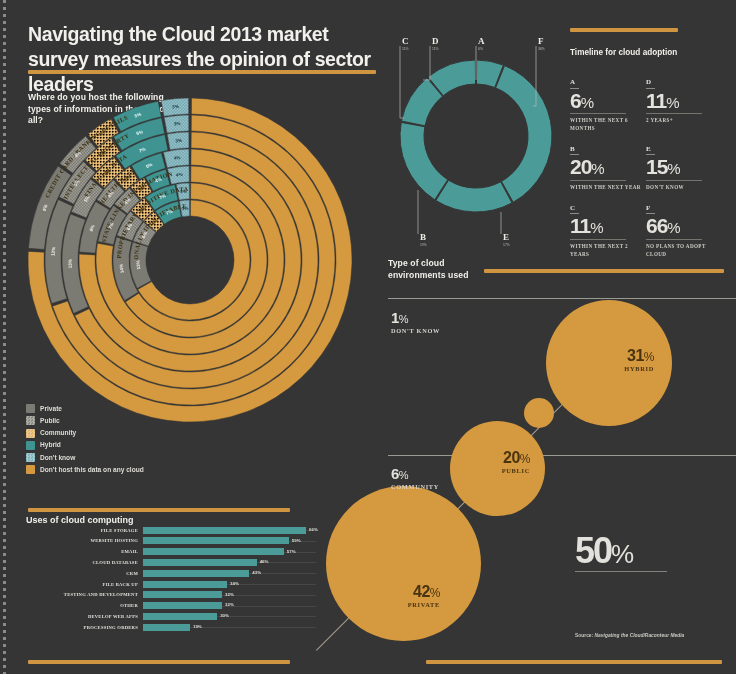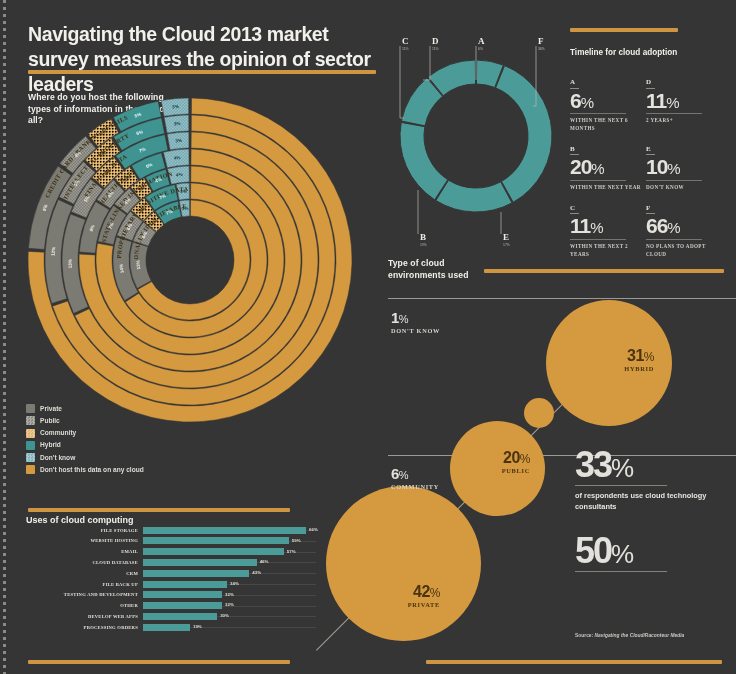--- a/index.html
+++ b/index.html
@@ -472,21 +472,21 @@
         <div class="tl-cell">
           <div class="tl-letter">B</div>
           <div class="tl-letter-rule"></div>
           <div class="tl-pct"><span>20</span><span class="sm">%</span></div>
           <div class="tl-rule"></div>
           <div class="tl-cap">WITHIN THE NEXT YEAR</div>
         </div>
         <div class="tl-cell">
           <div class="tl-letter">E</div>
           <div class="tl-letter-rule"></div>
-          <div class="tl-pct"><span>10</span><span class="sm">%</span></div>
+          <div class="tl-pct"><span>15</span><span class="sm">%</span></div>
           <div class="tl-rule"></div>
           <div class="tl-cap">DON'T KNOW</div>
         </div>
         <div class="tl-cell">
           <div class="tl-letter">C</div>
           <div class="tl-letter-rule"></div>
           <div class="tl-pct"><span>11</span><span class="sm">%</span></div>
           <div class="tl-rule"></div>
           <div class="tl-cap">WITHIN THE NEXT 2 YEARS</div>
         </div>
@@ -530,25 +530,20 @@
     <div class="outside-lab" style="left:3px;top:52px;">
       <div class="outside-pct"><span>1</span><span class="sm">%</span></div>
       <div class="outside-nm">DON'T KNOW</div>
     </div>
     <div class="outside-lab" style="left:3px;top:208px;">
       <div class="outside-pct"><span>6</span><span class="sm">%</span></div>
       <div class="outside-nm">COMMUNITY</div>
     </div>
   </div>
 
-  <div class="bigstat" style="top:448px;">
-    <div class="bs-num"><span>33</span><span class="sm">%</span></div>
-    <div class="bs-rule"></div>
-    <div class="bs-cap">of respondents use cloud technology consultants</div>
-  </div>
   <div class="bigstat" style="top:534px;">
     <div class="bs-num"><span>50</span><span class="sm">%</span></div>
     <div class="bs-rule"></div>
   </div>
 
   <div class="source">
     <span>Source: </span><i>Navigating the Cloud/Raconteur Media</i>
   </div>
 
   <div class="rule-orange" style="left:426px;top:660px;width:296px;"></div>

